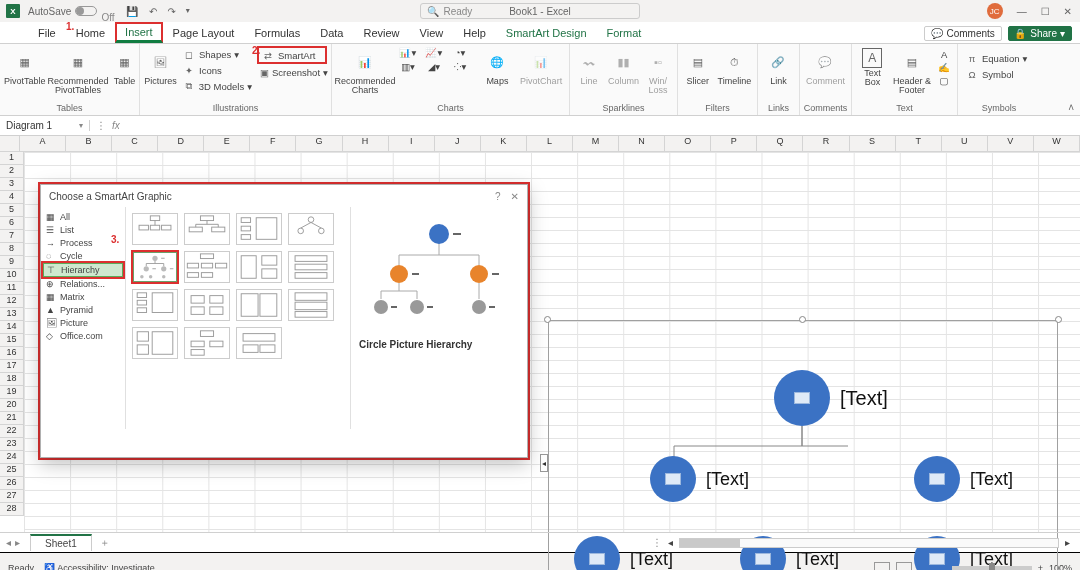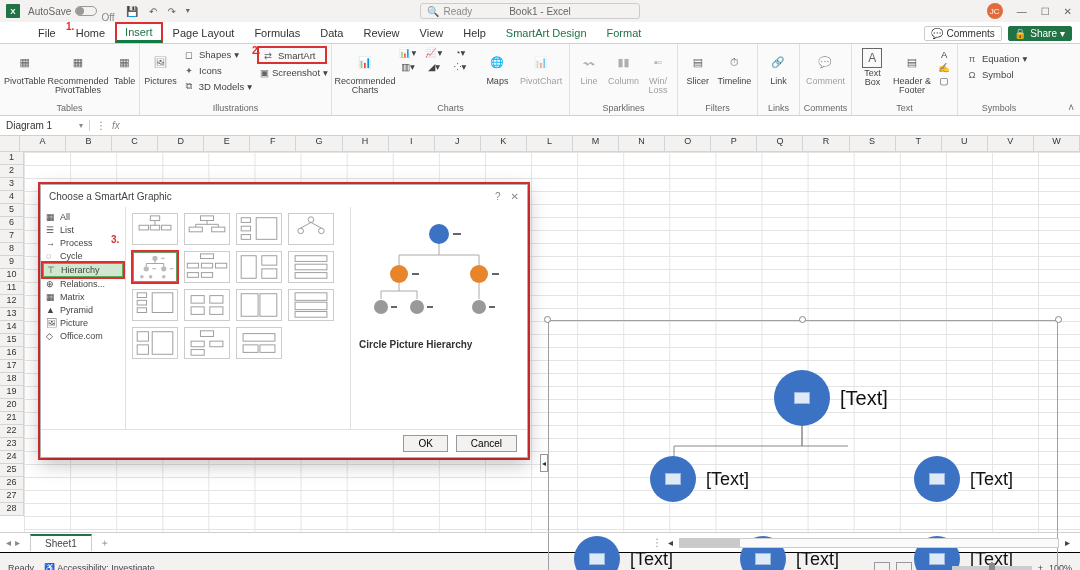--- a/index.html
+++ b/index.html
@@ -659,24 +659,20 @@
             <line x1="32" y1="88" x2="38" y2="88" stroke="#666" stroke-width="2"></line>
           <circle cx="58" cy="88" r="7" fill="#999"></circle>
             <line x1="68" y1="88" x2="74" y2="88" stroke="#666" stroke-width="2"></line>
           <circle cx="120" cy="88" r="7" fill="#999"></circle>
             <line x1="130" y1="88" x2="136" y2="88" stroke="#666" stroke-width="2"></line>
         </svg>
       </div>
       <div class="preview-title">Circle Picture Hierarchy</div>
     </div>
   </div>
-  <div class="dlg-footer">
-    <button class="dlg-btn">OK</button>
-    <button class="dlg-btn">Cancel</button>
-  </div>
 </div>
 
 <div class="sheettabs">
   <div class="nav">
       <span>◂</span>
       <span>▸</span>
     </div>
   <div class="sheettab">Sheet1</div>
   <div class="newsheet">＋</div>
   <div class="scroll">

